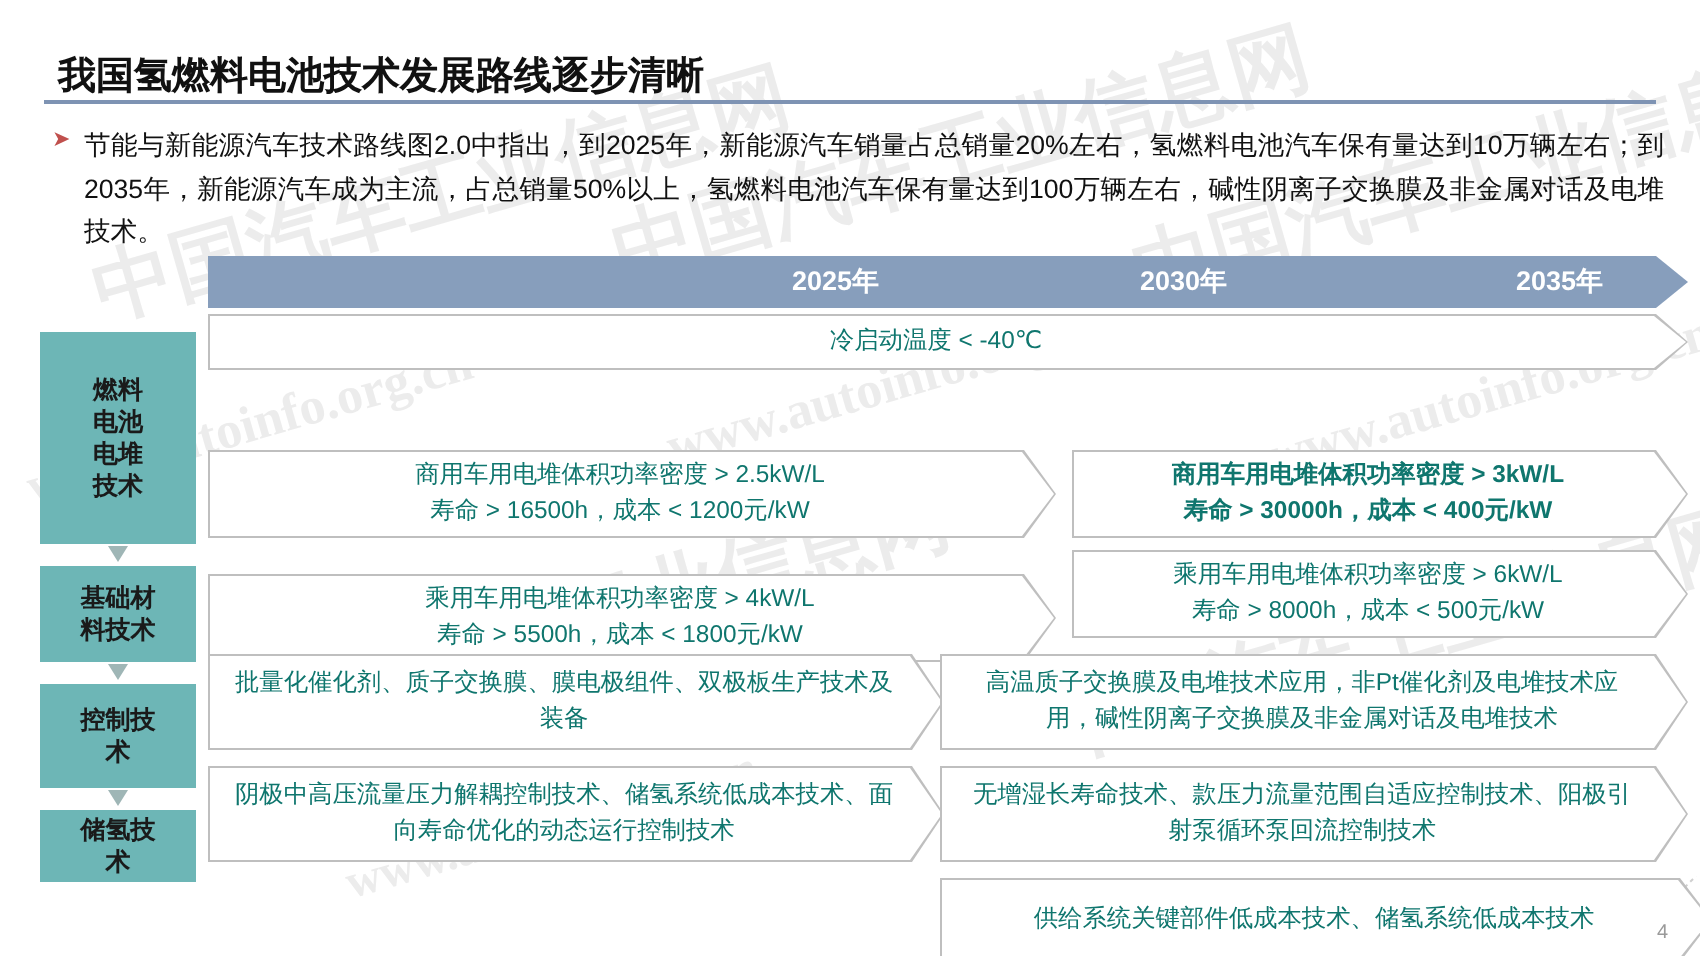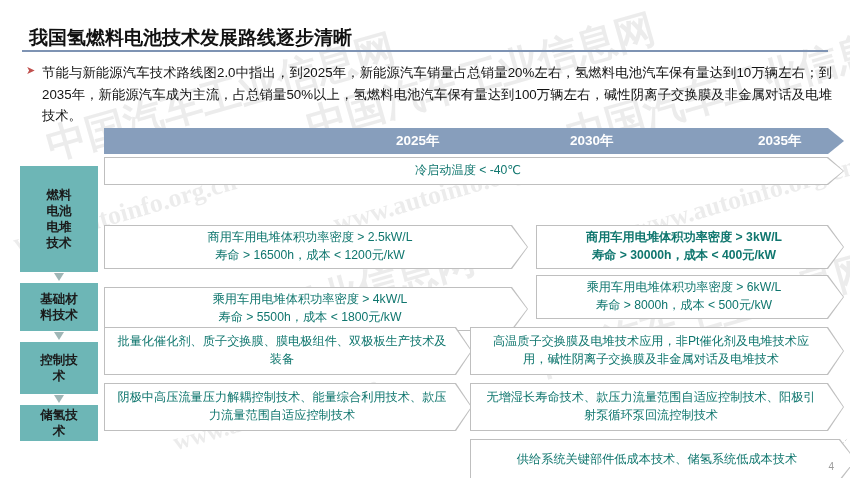--- a/index.html
+++ b/index.html
@@ -365,21 +365,21 @@
           <div class="chev-outline-bg"></div>
           <div class="chev-outline-fg"></div>
           <div class="chev-label narrow">高温质子交换膜及电堆技术应用，非Pt催化剂及电堆技术应用，碱性阴离子交换膜及非金属对话及电堆技术</div>
         </div>
       </div>
 
       <div style="position:relative; height:48px; margin-top:8px;">
         <div class="chev-wrap" style="position:absolute; left:0; top:0; width:368px; height:48px;">
           <div class="chev-outline-bg"></div>
           <div class="chev-outline-fg"></div>
-          <div class="chev-label narrow">阴极中高压流量压力解耦控制技术、能量综合利用技术、款压力流量范围自适应控制技术</div>
+          <div class="chev-label narrow">阴极中高压流量压力解耦控制技术、储氢系统低成本技术、面向寿命优化的动态运行控制技术</div>
         </div>
         <div class="chev-wrap" style="position:absolute; left:366px; top:0; width:374px; height:48px;">
           <div class="chev-outline-bg"></div>
           <div class="chev-outline-fg"></div>
           <div class="chev-label narrow">无增湿长寿命技术、款压力流量范围自适应控制技术、阳极引射泵循环泵回流控制技术</div>
         </div>
       </div>
 
       <div style="position:relative; height:42px; margin-top:8px;">
         <div class="chev-wrap" style="position:absolute; left:366px; top:0; width:374px; height:42px;padding-left:12px;">

